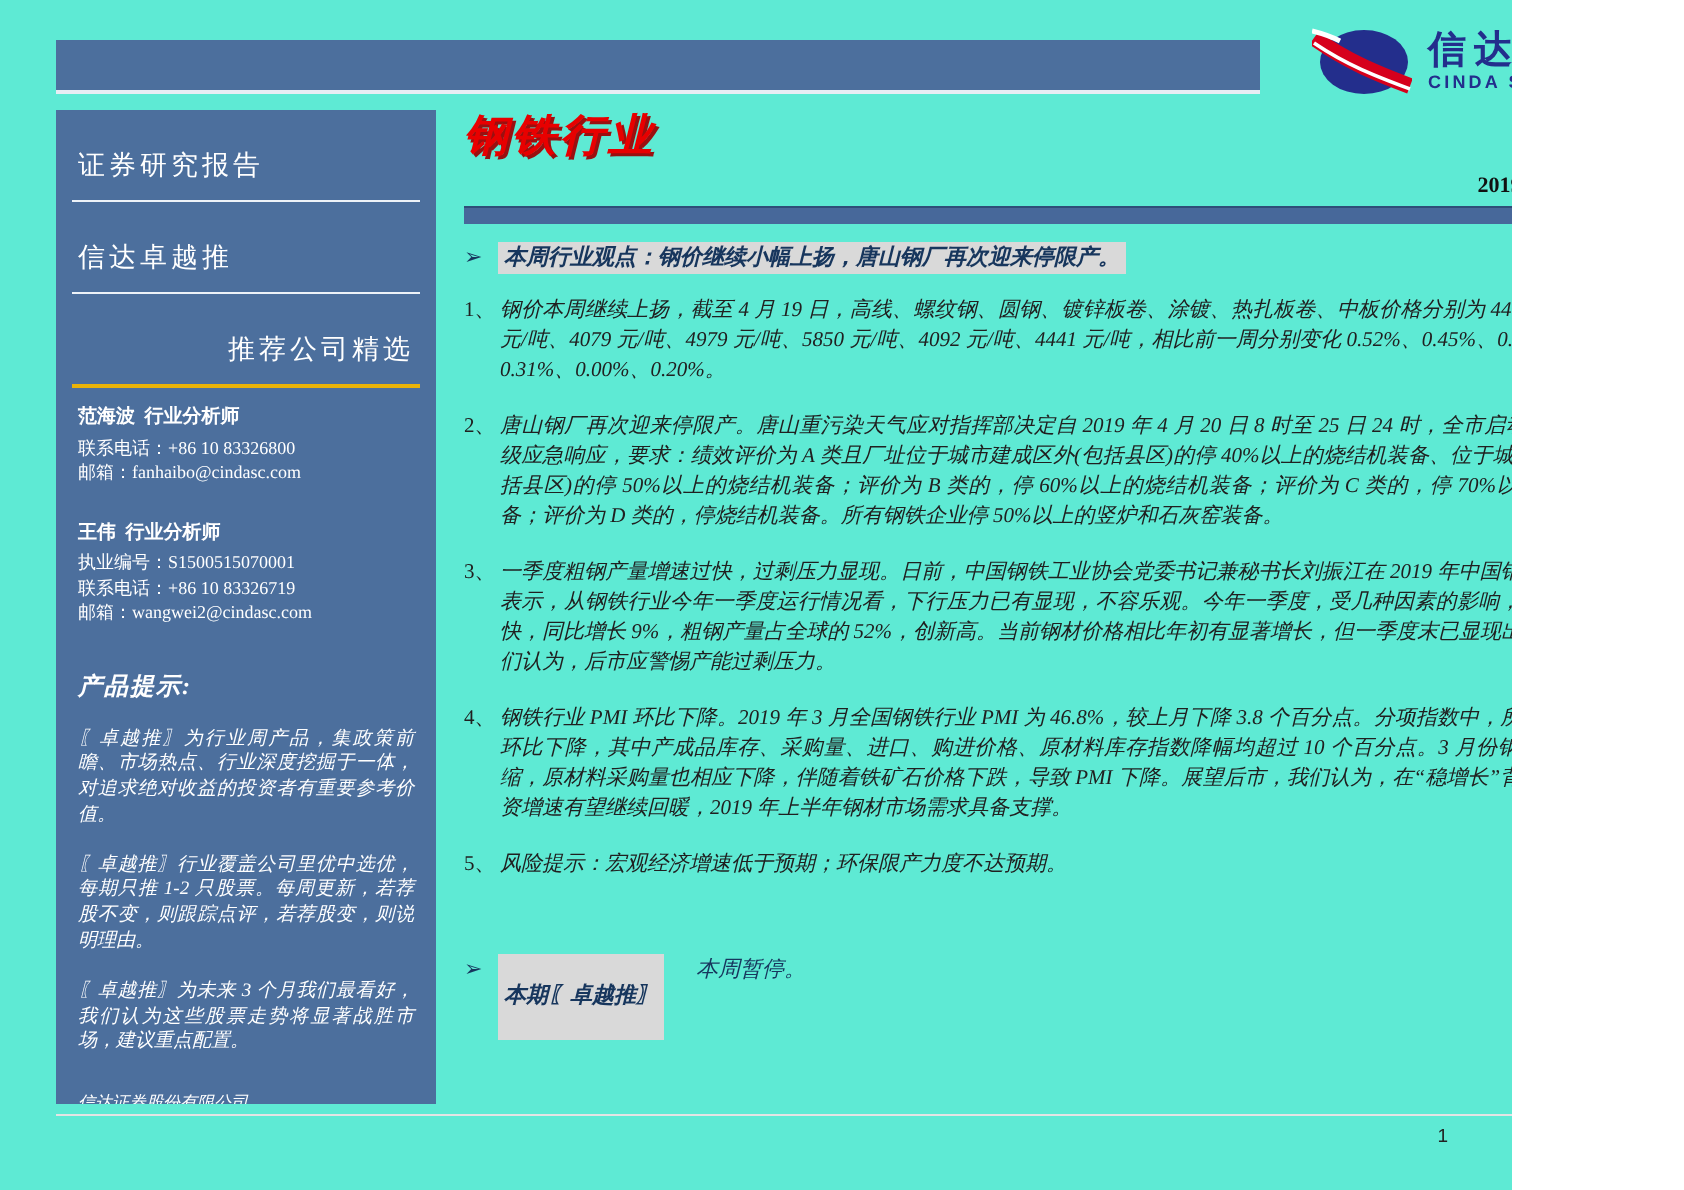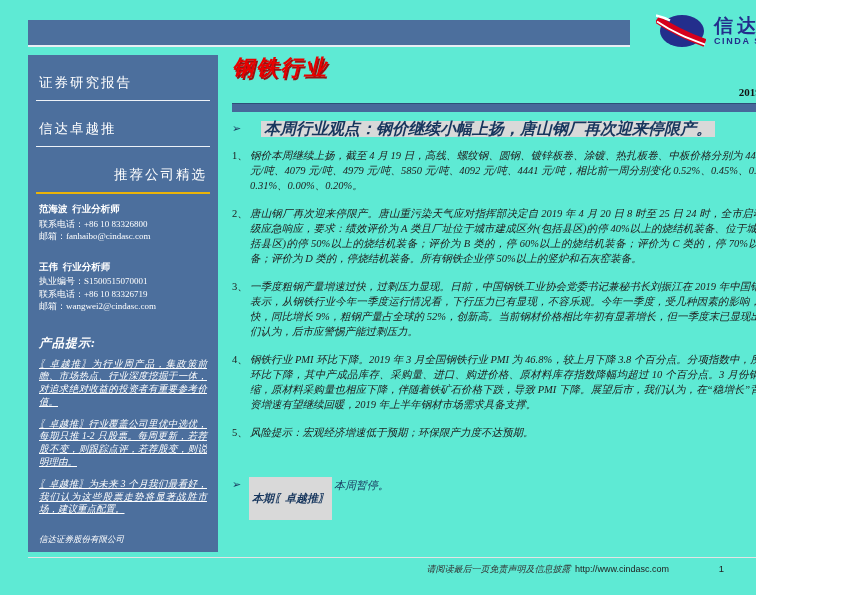--- a/index.html
+++ b/index.html
@@ -25,45 +25,45 @@
   .sidebar { position:absolute; left:28px; top:55px; width:190px; height:497px;
     background:#4C6F9D; color:#ffffff; overflow:hidden; }
   .side-nav-item { margin:0 8px; padding:19px 3px 8px 3px;
     font-family:"Liberation Sans","DejaVu Sans",sans-serif;
     font-size:13.5px; letter-spacing:2px; border-bottom:1.5px solid #EDF2F8; }
   .side-nav-item.dark-rule { border-bottom:2px solid #eab308;text-align:right; }
   .analyst { margin:9px 11px 0 11px; font-size:9px; line-height:12.5px; }
   .analyst-name { font-weight:bold; font-size:9.5px; margin-bottom:2px; }
   .analyst-row { white-space:nowrap; }
   .tips-heading { margin:22px 11px 6px 11px; font-size:12px; font-weight:bold; font-style:italic; letter-spacing:1px; }
-  .tip { margin:0 11px 9px 11px; font-size:9.5px; line-height:12.8px; text-align:justify; font-style:italic;text-decoration:underline; }
+  .tip { margin:12px 11px 9px 11px; font-size:9.5px; line-height:12.8px; text-align:justify; font-style:italic; }
   .company { margin:18px 11px 0 11px; font-size:8.5px; line-height:11.5px; font-style:italic; }
 
   
   .main { position:absolute; left:232px; top:55px; width:592px; }
   .report-title { font-size:22px; font-weight:bold; font-style:italic; color:#E80000;
     letter-spacing:2px; text-shadow:1.5px 1.5px 0 #9A1010; line-height:26px; }
   .date-row { text-align:right; font-size:11px; font-weight:bold; color:#111; margin-top:4px; }
   .divider-bar { margin-top:3px; height:9px; background:#47689A; border-top:1.5px solid #2E4E78; }
 
   .bullet-row { display:flex; align-items:flex-start; margin-top:9px; }
   .bullet-glyph { flex:none; width:17px; color:#17365D; font-size:11px; line-height:15px;
     font-family:"DejaVu Sans","Liberation Sans",sans-serif; }
-  .view-heading { background:#D9D9D9; color:#17365D; font-weight:bold; font-size:16px;
-    line-height:14px; padding:1px 3px; font-style:italic;margin-left:12px; }
+  .view-heading { background:#D9D9D9; color:#17365D; font-weight:bold; font-size:11px;
+    line-height:14px; padding:1px 3px; font-style:italic; }
 
   .points { margin-top:11px; }
   .point { display:flex; margin-bottom:13px; }
   .pnum { flex:none; width:18px; font-size:10.5px; line-height:15px; color:#202020; }
   .ptext { flex:1; font-size:10.5px; line-height:15px; color:#202020; text-align:justify; font-style:italic; }
 
   .closing-row { display:flex; align-items:flex-start; margin-top:37px; }
   .closing-highlight { background:#D9D9D9; color:#17365D; font-weight:bold; font-size:11px;
     line-height:15px; padding:14px 3px; font-style:italic; }
-  .closing-rest { color:#17365D; font-size:11px; line-height:15px; padding:1px 2px; font-style:italic; }
+  .closing-rest { color:#17365D; font-size:11px; line-height:15px; padding:1px 16px; font-style:italic; }
 
   
   .footer-rule { position:absolute; left:28px; top:557px; width:802px; height:1px; background:#E4E4E4; }
   .footer-disclaimer { position:absolute; top:563px; right:87px; font-size:9px; color:#333;
     font-style:italic; white-space:nowrap; }
   .footer-disclaimer .url { font-family:"Liberation Sans","DejaVu Sans",sans-serif;
     font-style:normal; color:#222; }
   .footer-page { position:absolute; top:563px; right:32px; font-size:9.5px; color:#222;
     font-family:"Liberation Sans","DejaVu Sans",sans-serif; }
 </style>
@@ -150,18 +150,15 @@
     </div>
 
     <div class="closing-row">
       <span class="bullet-glyph">➢</span>
       <span class="closing-highlight">本期〖卓越推〗</span>
       <span class="closing-rest">本周暂停。</span>
     </div>
   </div>
 
   <div class="footer-rule"></div>
-  <div class="footer-disclaimer">
-    <span>请阅读最后一页免责声明及信息披露</span>&nbsp;&nbsp;<span class="url">http://www.cindasc.com</span>
-  </div>
   <div class="footer-page">1</div>
 
 </div>
 
 </body></html>

